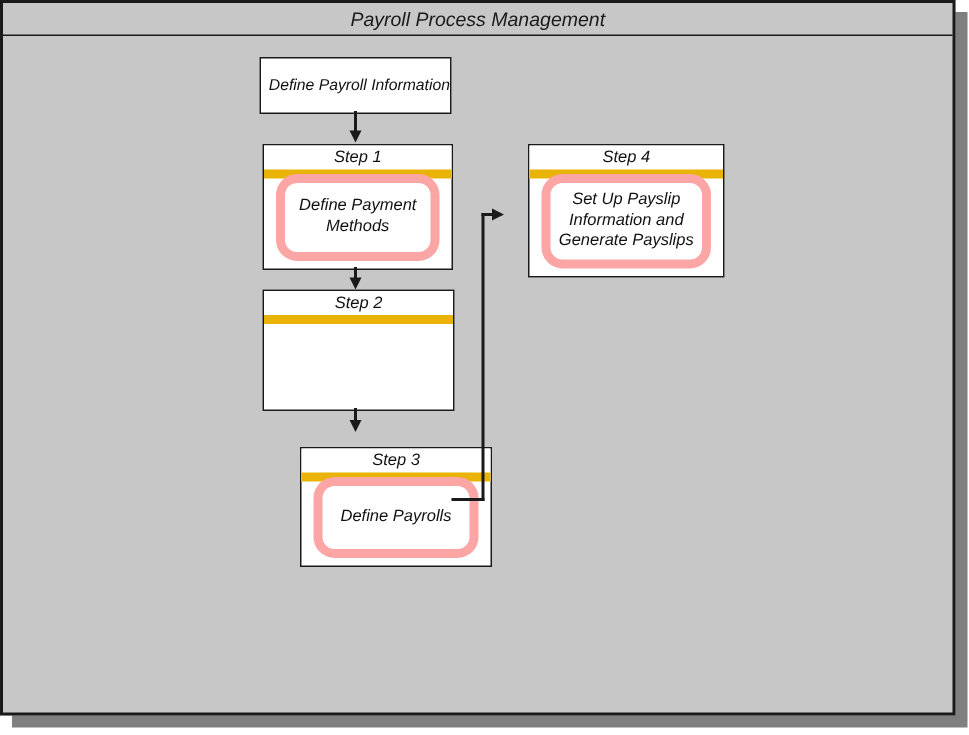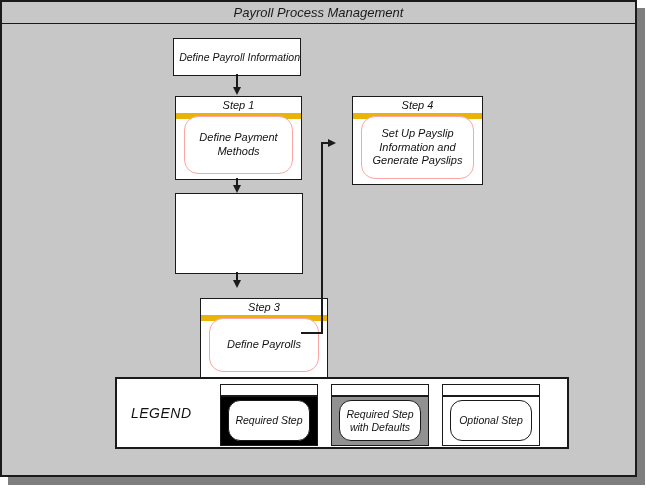--- a/index.html
+++ b/index.html
@@ -36,21 +36,21 @@
   }
   .step .hdr {
     position:absolute; left:0; top:0; right:0; height:16px;
     border-bottom:6px solid #eab308; background:#ffffff;
     display:flex; align-items:center; justify-content:center;
     font-size:11px;
   }
   .step .body { position:absolute; left:0; right:0; top:17px; bottom:0; }
   .step .pill {
     position:absolute; left:8px; right:8px; top:2px; bottom:5px;
-    background:#ffffff; border:1px solid #fca5a5; border-radius:14px;
+    background:#ffffff; border:6px solid #fca5a5; border-radius:14px;
     display:flex; align-items:center; justify-content:center;
     text-align:center; font-size:11px; line-height:1.25; padding:0 4px;
   }
   #step1 { left:173px; top:94px;  width:125px; height:82px; }
   #step2 { left:173px; top:191px; width:126px; height:79px; }
   #step3 { left:173px; top:296px; width:126px; height:78px;margin-left:25px; }
   #step4 { left:350px; top:94px;  width:129px; height:87px; }
   
   .vline, .hline { position:absolute; background:#1a1a1a; }
   .arrow-down {
@@ -114,20 +114,21 @@
       <div class="hdr">Step 1</div>
       <div class="body">
         <div class="pill">Define Payment Methods</div>
       </div>
     </div>
 
     <div class="vline" style="left:234px; top:176px; width:2px; height:8px;"></div>
     <div class="arrow-down" style="left:231px; top:183px;"></div>
 
     <div id="step2" class="step">
+      <div class="hdr">Step 2</div>
     </div>
 
     <div class="vline" style="left:234px; top:270px; width:2px; height:9px;"></div>
     <div class="arrow-down" style="left:231px; top:278px;"></div>
 
     <div id="step3" class="step">
       <div class="hdr">Step 3</div>
       <div class="body">
         <div class="pill">Define Payrolls</div>
       </div>
@@ -138,39 +139,15 @@
     <div class="hline" style="left:319px; top:140px; width:8px; height:2px;"></div>
     <div class="arrow-right" style="left:326px; top:137px;"></div>
 
     <div id="step4" class="step">
       <div class="hdr">Step 4</div>
       <div class="body">
         <div class="pill">Set Up Payslip Information and Generate Payslips</div>
       </div>
     </div>
 
-    <div id="legend">
-      <div id="legend-title">LEGEND</div>
-
-      <div id="legend-item-required" class="legend-item">
-        <div class="lhdr"></div>
-        <div class="lbody">
-          <div class="lpill">Required Step</div>
-        </div>
-      </div>
-
-      <div id="legend-item-defaults" class="legend-item">
-        <div class="lhdr"></div>
-        <div class="lbody">
-          <div class="lpill">Required Step with Defaults</div>
-        </div>
-      </div>
-
-      <div id="legend-item-optional" class="legend-item">
-        <div class="lhdr"></div>
-        <div class="lbody">
-          <div class="lpill">Optional Step</div>
-        </div>
-      </div>
-    </div>
 
   </div>
 </div>
 
 </body></html>

